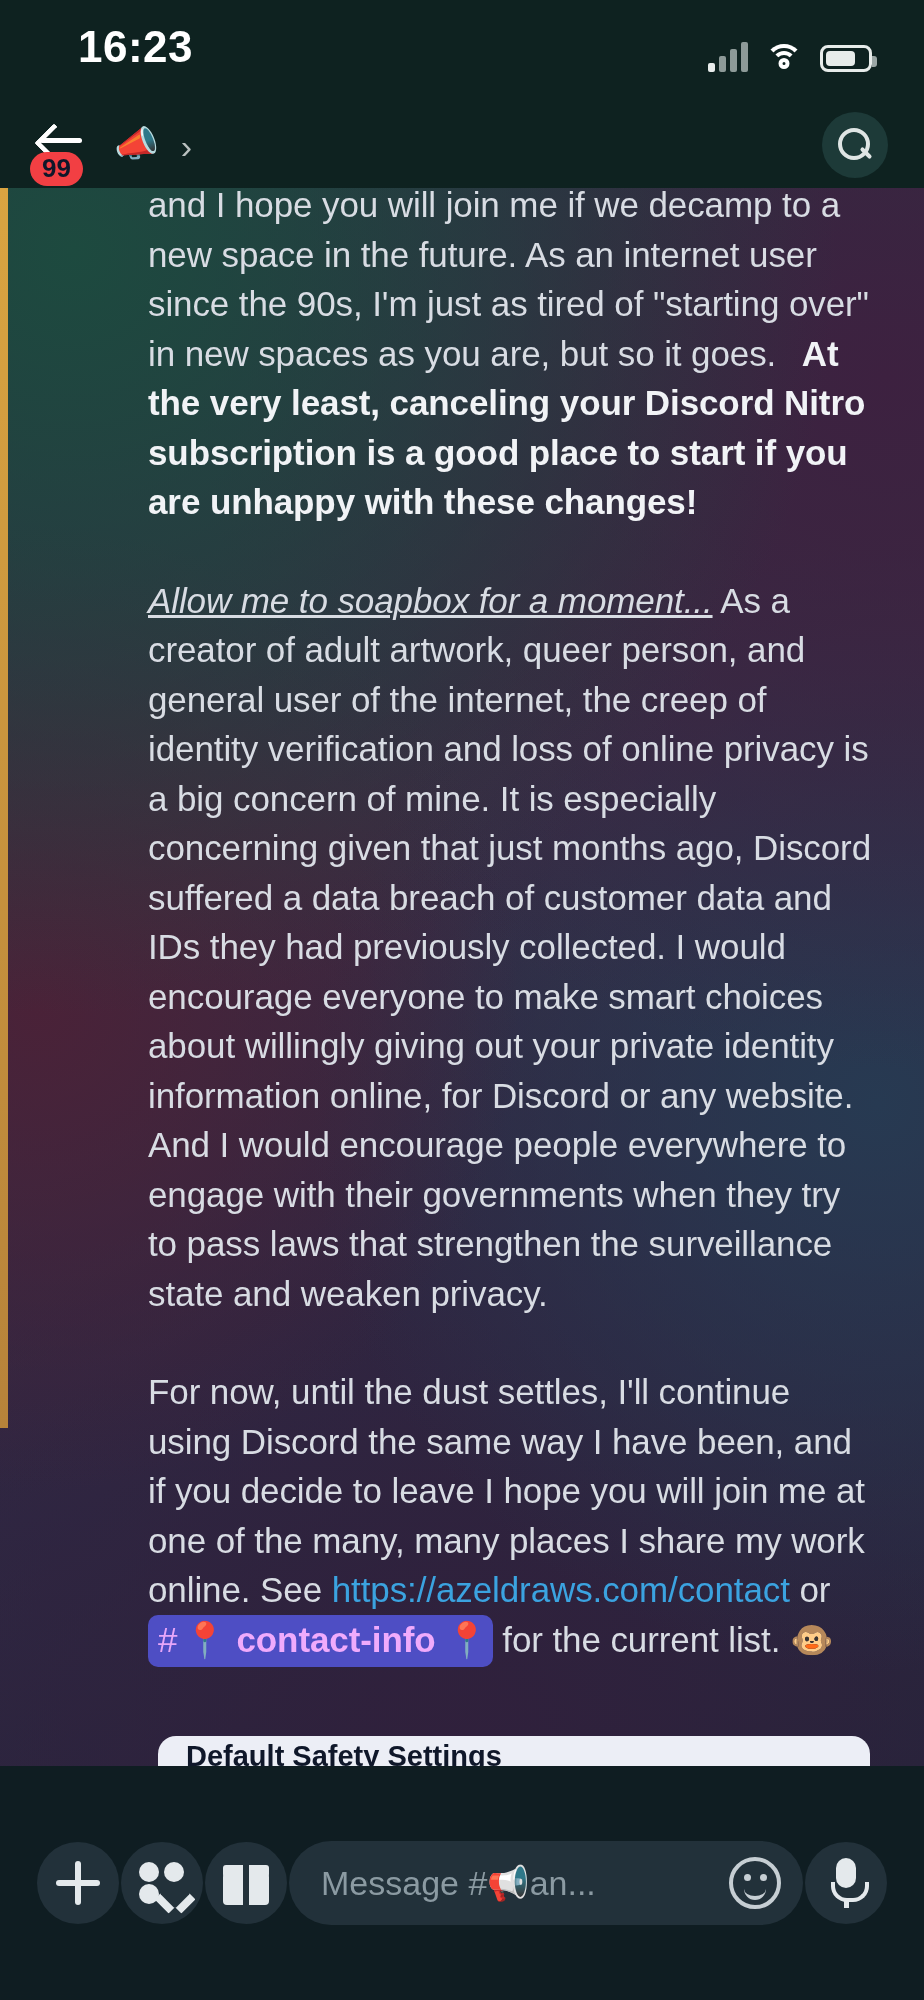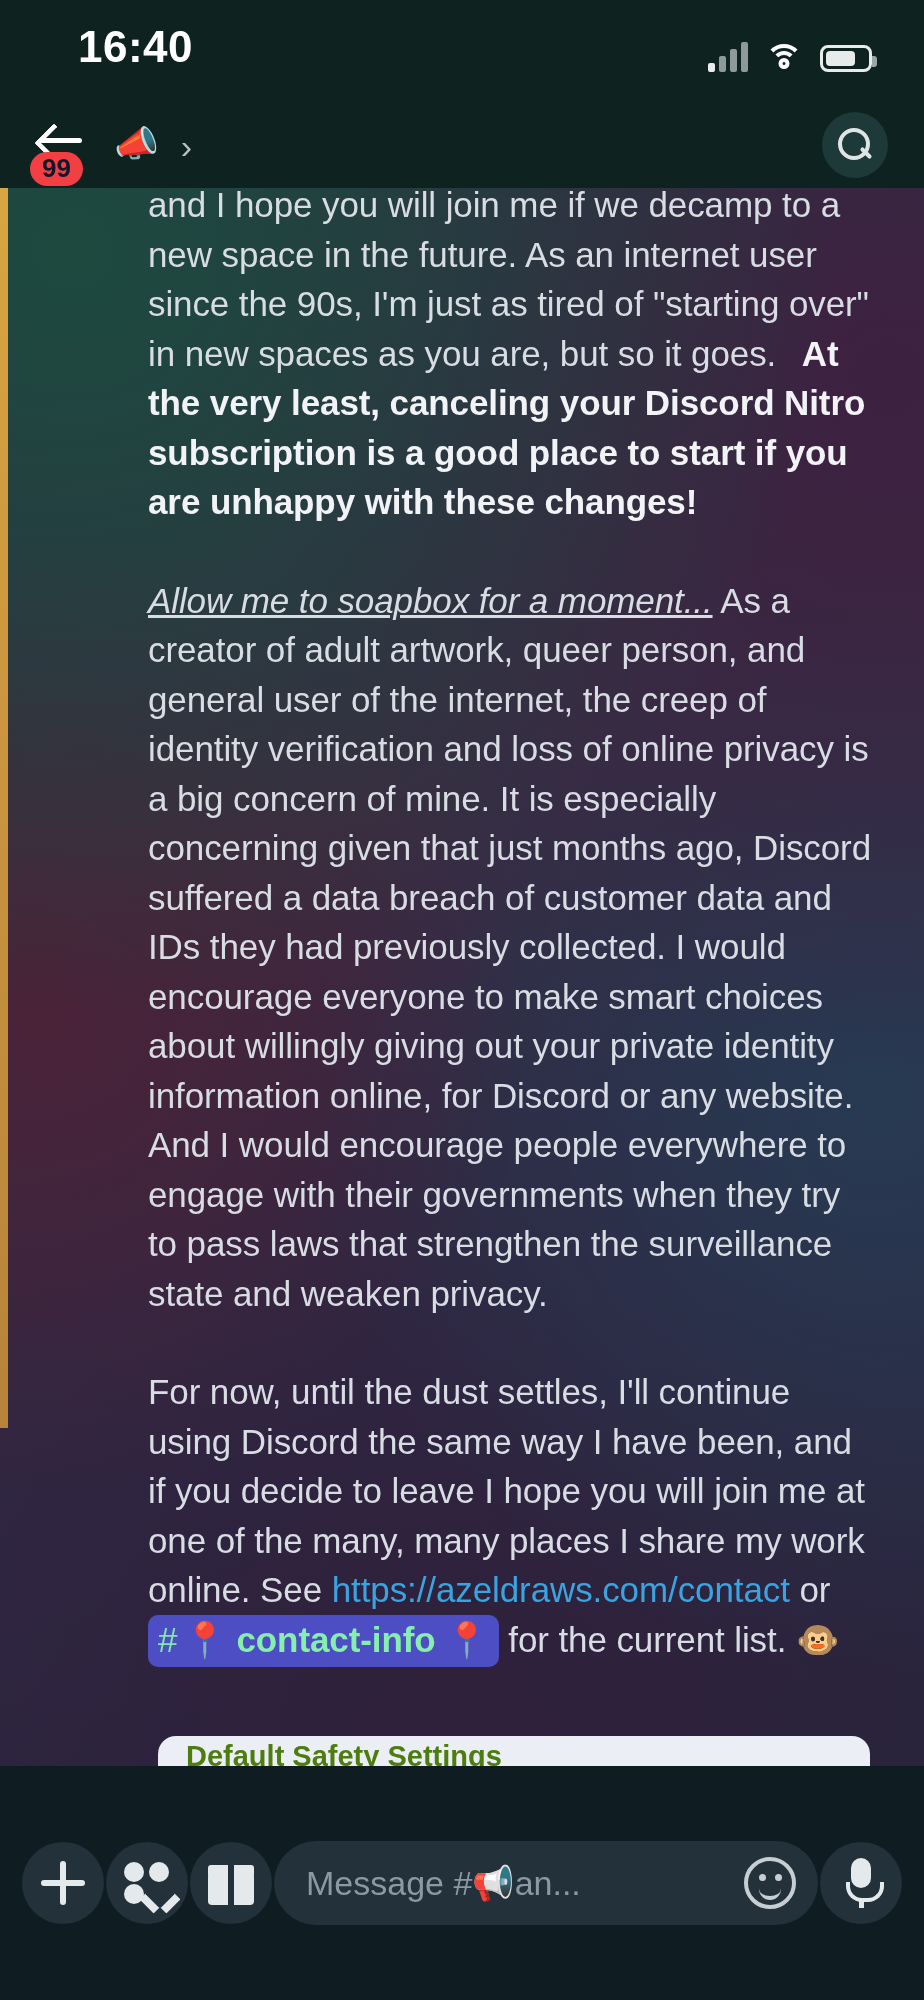--- a/index.html
+++ b/index.html
@@ -172,53 +172,53 @@
     line-height: 49.5px;
     letter-spacing: -0.1px;
   }
   .msg-text p { margin: 0 0 49px; }
   .msg-text .bold { font-weight: 700; color: #f1f3f6; margin-left: 16px; }
   .msg-text .ital { font-style: italic; text-decoration: underline; }
   .msg-text a { color: #3ba3e0; text-decoration: none; }
   .mention {
     display: inline-block;
     background: #4e4ec4;
-    color: #86efac;
+    color: #f0abfc;
     font-weight: 700;
     border-radius: 10px;
-    padding: 2px 10px 4px 10px;
+    padding: 2px 4px 4px 10px;
     line-height: 46px;
     white-space: nowrap;
   }
   .mention .hash { font-weight: 400; opacity: .95; margin-right: 6px; }
   .embed-peek {
     position: absolute;
     left: 158px;
     bottom: -4px;
     width: 712px;
     height: 34px;
     background: #eceef6;
     border-radius: 18px 18px 0 0;
     overflow: hidden;
   }
   .embed-peek span {
     position: absolute; left: 28px; top: 4px;
-    color: #4d7c0f; font-size: 29px; font-weight: 700;
+    color: #0f172a; font-size: 29px; font-weight: 700;
   }
 
   
   .composer {
     position: absolute;
     left: 0; bottom: 0;
     width: 924px;
     height: 234px;
     background: #0f1d22;
     display: flex;
     align-items: center;
-    padding: 0 22px;
+    padding: 0 37px;
     gap: 2px;
   }
   .round-btn {
     width: 82px; height: 82px;
     border-radius: 50%;
     background: #22313a;
     display: flex; align-items: center; justify-content: center;
     flex: 0 0 auto;
   }
   .plus { position: relative; width: 44px; height: 44px; }
@@ -302,21 +302,21 @@
     position:absolute; left:15px; top:40px; width:5px; height:10px;
     background:#e4e9ec;
   }
 </style>
 </head>
 <body>
 
 <div id="app">
 
   <div class="status-bar">
-    <div class="status-time">16:40</div>
+    <div class="status-time">16:23</div>
     <div class="status-right">
       <div class="sig-bars">
           <i></i>
           <i></i>
           <i></i>
           <i></i>
         </div>
       <div class="wifi">
           <span></span>
           <span></span>

